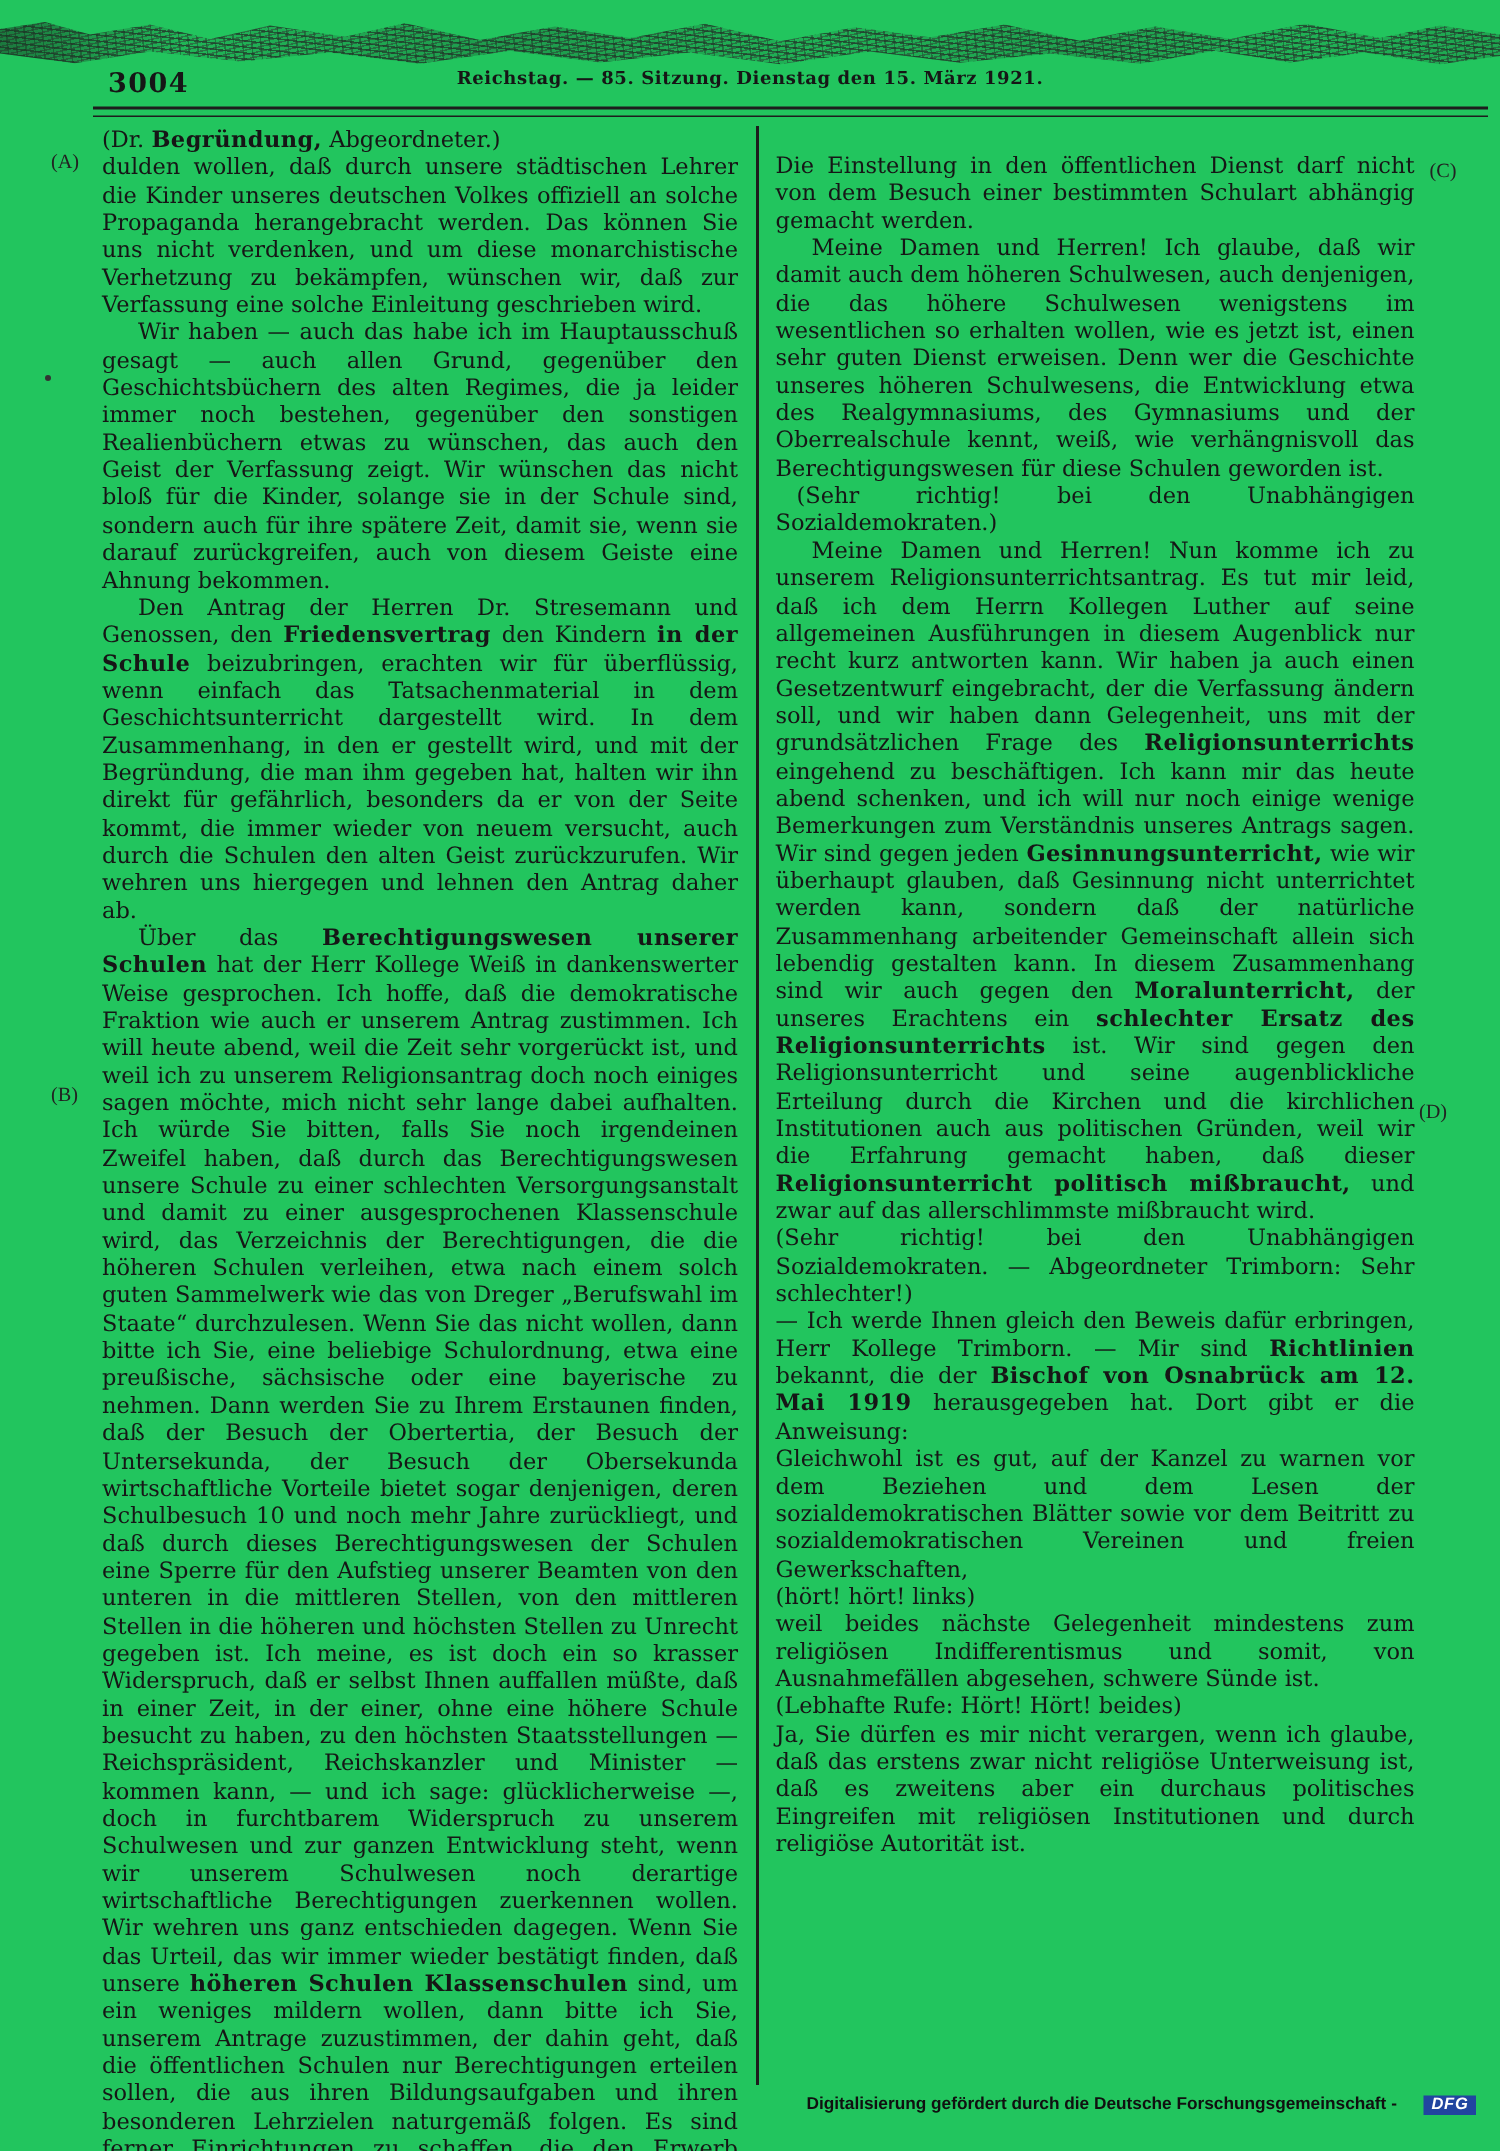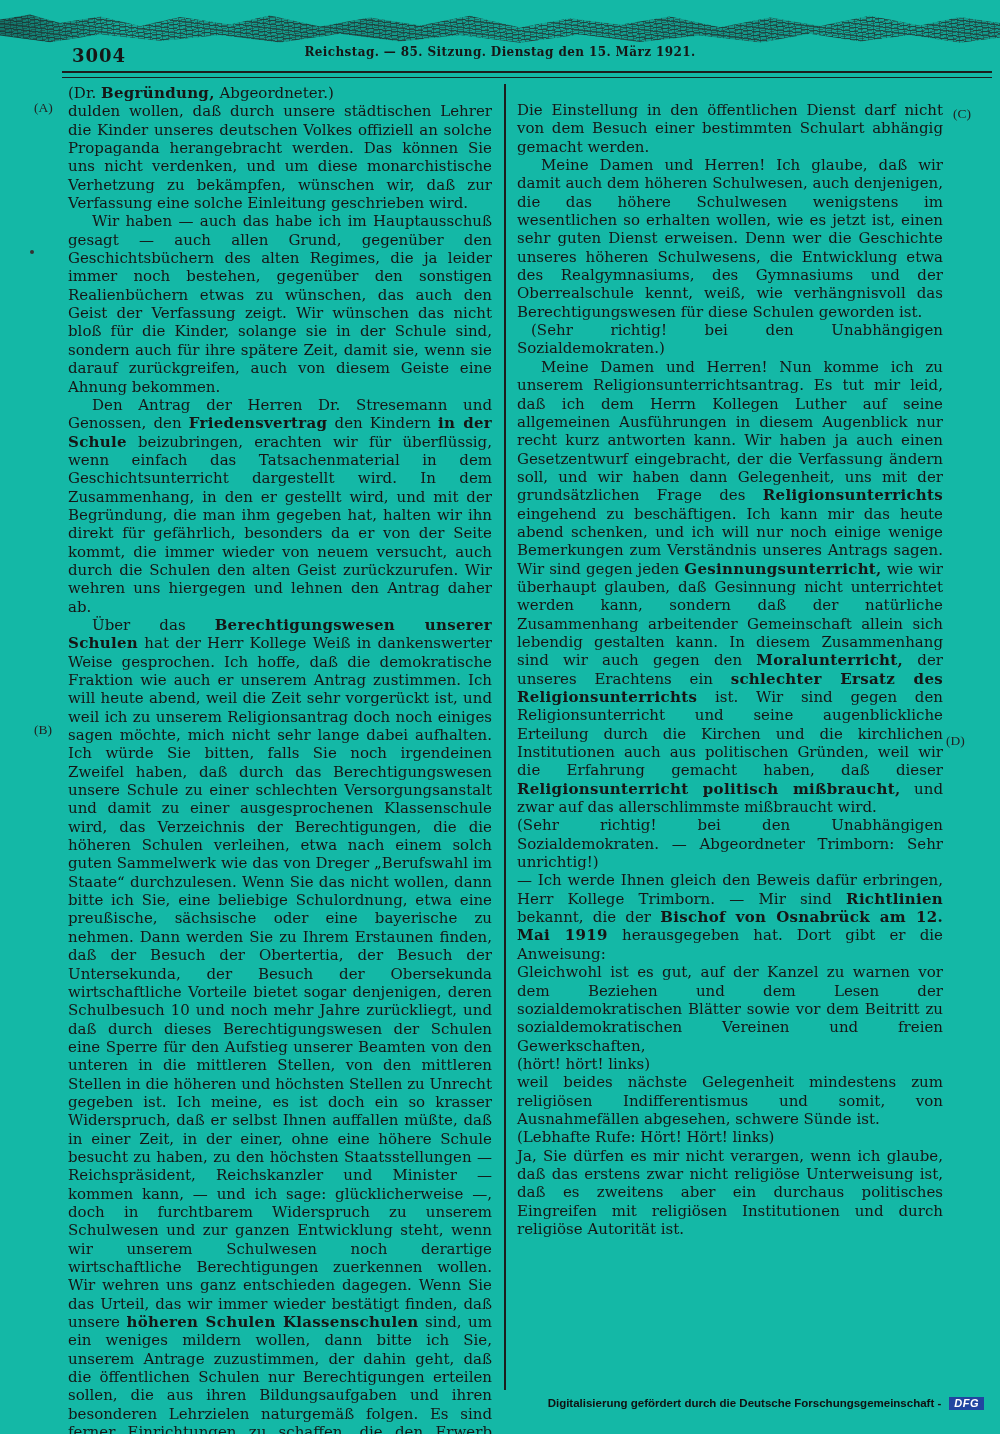--- a/index.html
+++ b/index.html
@@ -1,16 +1,16 @@
 <!DOCTYPE html>
 <html><head>
 <meta charset="utf-8">
 <style>
   html,body{margin:0;padding:0;background:#e8e8e6;}
-  #page{position:relative;width:1000px;height:1434px;background:#14b8a6;overflow:hidden;
+  #page{position:relative;width:1000px;height:1434px;background:#22c55e;overflow:hidden;
         font-family:"DejaVu Serif",serif;color:#161616;}
 
   
   .torn{position:absolute;left:0;top:14px;width:100%;height:30px;opacity:.85;
     background-image:
       linear-gradient(90deg, rgba(20,20,20,.50) 0%, rgba(20,20,20,.10) 12%, rgba(20,20,20,.28) 34%, rgba(20,20,20,.12) 55%, rgba(20,20,20,.25) 72%, rgba(20,20,20,.12) 88%, rgba(20,20,20,.22) 100%),
       repeating-linear-gradient(7deg, rgba(35,35,35,.75) 0 1px, transparent 1px 4px),
       repeating-linear-gradient(-13deg, rgba(55,55,55,.6) 0 1px, transparent 1px 3px),
       repeating-linear-gradient(84deg, rgba(25,25,25,.45) 0 1px, transparent 1px 6px);
     clip-path:polygon(0 18%,3% 2%,6% 30%,10% 8%,14% 40%,18% 10%,23% 35%,27% 5%,32% 42%,37% 12%,42% 38%,47% 6%,52% 45%,57% 14%,62% 36%,67% 8%,72% 44%,77% 12%,82% 40%,87% 6%,92% 38%,96% 10%,100% 30%,100% 78%,96% 96%,91% 70%,86% 92%,81% 66%,76% 95%,70% 72%,64% 93%,58% 68%,52% 96%,46% 70%,40% 92%,34% 66%,28% 95%,22% 70%,16% 90%,10% 68%,5% 94%,0 72%);}
@@ -35,21 +35,21 @@
   .marker{position:absolute;font-family:"Liberation Serif",serif;font-size:13.5px;color:#222;}
   .mk-a{left:34px;top:100px;}
   .mk-b{left:34px;top:722px;}
   .mk-c{left:953px;top:106px;}
   .mk-d{left:946px;top:733px;}
   .speck{position:absolute;left:30px;top:250px;width:4px;height:4px;background:#333;border-radius:50%;}
 
   .footer{position:absolute;right:16px;top:1397px;font-family:"Liberation Sans",sans-serif;
           font-size:11.5px;font-weight:bold;color:#101010;white-space:nowrap;}
   .dfg{display:inline-block;background:#2145a0;color:#ffffff;font-style:italic;font-weight:bold;
-       padding:0px 5px 1px 5px;margin-left:8px;font-size:11px;letter-spacing:.5px;vertical-align:baseline;}
+       padding:0px 5px 1px 5px;margin-left:18px;font-size:11px;letter-spacing:.5px;vertical-align:baseline;}
 </style>
 </head>
 <body>
 
 <div id="page">
   <div class="torn"></div>
 
   <div class="page-num">3004</div>
   <div class="header-title">Reichstag. — 85. Sitzung. Dienstag den 15. März 1921.</div>
   <div class="rule"></div>
@@ -66,25 +66,25 @@
       <p class="para">dulden wollen, daß durch unsere städtischen Lehrer die Kinder unseres deutschen Volkes offiziell an solche Propaganda herangebracht werden. Das können Sie uns nicht verdenken, und um diese monarchistische Verhetzung zu bekämpfen, wünschen wir, daß zur Verfassung eine solche Einleitung geschrieben wird.</p>
       <p class="para indent">Wir haben — auch das habe ich im Hauptausschuß gesagt — auch allen Grund, gegenüber den Geschichtsbüchern des alten Regimes, die ja leider immer noch bestehen, gegenüber den sonstigen Realienbüchern etwas zu wünschen, das auch den Geist der Verfassung zeigt. Wir wünschen das nicht bloß für die Kinder, solange sie in der Schule sind, sondern auch für ihre spätere Zeit, damit sie, wenn sie darauf zurückgreifen, auch von diesem Geiste eine Ahnung bekommen.</p>
       <p class="para indent">Den Antrag der Herren Dr. Stresemann und Genossen, den <b>Friedensvertrag</b> den Kindern <b>in der Schule</b> beizubringen, erachten wir für überflüssig, wenn einfach das Tatsachenmaterial in dem Geschichtsunterricht dargestellt wird. In dem Zusammenhang, in den er gestellt wird, und mit der Begründung, die man ihm gegeben hat, halten wir ihn direkt für gefährlich, besonders da er von der Seite kommt, die immer wieder von neuem versucht, auch durch die Schulen den alten Geist zurückzurufen. Wir wehren uns hiergegen und lehnen den Antrag daher ab.</p>
       <p class="para indent">Über das <b>Berechtigungswesen unserer Schulen</b> hat der Herr Kollege Weiß in dankenswerter Weise gesprochen. Ich hoffe, daß die demokratische Fraktion wie auch er unserem Antrag zustimmen. Ich will heute abend, weil die Zeit sehr vorgerückt ist, und weil ich zu unserem Religionsantrag doch noch einiges sagen möchte, mich nicht sehr lange dabei aufhalten. Ich würde Sie bitten, falls Sie noch irgendeinen Zweifel haben, daß durch das Berechtigungswesen unsere Schule zu einer schlechten Versorgungsanstalt und damit zu einer ausgesprochenen Klassenschule wird, das Verzeichnis der Berechtigungen, die die höheren Schulen verleihen, etwa nach einem solch guten Sammelwerk wie das von Dreger „Berufswahl im Staate“ durchzulesen. Wenn Sie das nicht wollen, dann bitte ich Sie, eine beliebige Schulordnung, etwa eine preußische, sächsische oder eine bayerische zu nehmen. Dann werden Sie zu Ihrem Erstaunen finden, daß der Besuch der Obertertia, der Besuch der Untersekunda, der Besuch der Obersekunda wirtschaftliche Vorteile bietet sogar denjenigen, deren Schulbesuch 10 und noch mehr Jahre zurückliegt, und daß durch dieses Berechtigungswesen der Schulen eine Sperre für den Aufstieg unserer Beamten von den unteren in die mittleren Stellen, von den mittleren Stellen in die höheren und höchsten Stellen zu Unrecht gegeben ist. Ich meine, es ist doch ein so krasser Widerspruch, daß er selbst Ihnen auffallen müßte, daß in einer Zeit, in der einer, ohne eine höhere Schule besucht zu haben, zu den höchsten Staatsstellungen — Reichspräsident, Reichskanzler und Minister — kommen kann, — und ich sage: glücklicherweise —, doch in furchtbarem Widerspruch zu unserem Schulwesen und zur ganzen Entwicklung steht, wenn wir unserem Schulwesen noch derartige wirtschaftliche Berechtigungen zuerkennen wollen. Wir wehren uns ganz entschieden dagegen. Wenn Sie das Urteil, das wir immer wieder bestätigt finden, daß unsere <b>höheren Schulen Klassenschulen</b> sind, um ein weniges mildern wollen, dann bitte ich Sie, unserem Antrage zuzustimmen, der dahin geht, daß die öffentlichen Schulen nur Berechtigungen erteilen sollen, die aus ihren Bildungsaufgaben und ihren besonderen Lehrzielen naturgemäß folgen. Es sind ferner Einrichtungen zu schaffen, die den Erwerb dieser Berechtigungen, also dieser aus den natürlichen Bildungsaufgaben folgenden Berechtigungen, auch denen ermöglichen, die in einem freien Bildungsgange die Lehrziele der betreffenden öffentlichen Schule erreicht haben.</p>
     </div>
   <div class="col col-right" id="col-right">
       <p class="para">Die Einstellung in den öffentlichen Dienst darf nicht von dem Besuch einer bestimmten Schulart abhängig gemacht werden.</p>
       <p class="para indent">Meine Damen und Herren! Ich glaube, daß wir damit auch dem höheren Schulwesen, auch denjenigen, die das höhere Schulwesen wenigstens im wesentlichen so erhalten wollen, wie es jetzt ist, einen sehr guten Dienst erweisen. Denn wer die Geschichte unseres höheren Schulwesens, die Entwicklung etwa des Realgymnasiums, des Gymnasiums und der Oberrealschule kennt, weiß, wie verhängnisvoll das Berechtigungswesen für diese Schulen geworden ist.</p>
       <p class="para inter">(Sehr richtig! bei den Unabhängigen Sozialdemokraten.)</p>
       <p class="para indent">Meine Damen und Herren! Nun komme ich zu unserem Religionsunterrichtsantrag. Es tut mir leid, daß ich dem Herrn Kollegen Luther auf seine allgemeinen Ausführungen in diesem Augenblick nur recht kurz antworten kann. Wir haben ja auch einen Gesetzentwurf eingebracht, der die Verfassung ändern soll, und wir haben dann Gelegenheit, uns mit der grundsätzlichen Frage des <b>Religionsunterrichts</b> eingehend zu beschäftigen. Ich kann mir das heute abend schenken, und ich will nur noch einige wenige Bemerkungen zum Verständnis unseres Antrags sagen. Wir sind gegen jeden <b>Gesinnungsunterricht,</b> wie wir überhaupt glauben, daß Gesinnung nicht unterrichtet werden kann, sondern daß der natürliche Zusammenhang arbeitender Gemeinschaft allein sich lebendig gestalten kann. In diesem Zusammenhang sind wir auch gegen den <b>Moralunterricht,</b> der unseres Erachtens ein <b>schlechter Ersatz des Religionsunterrichts</b> ist. Wir sind gegen den Religionsunterricht und seine augenblickliche Erteilung durch die Kirchen und die kirchlichen Institutionen auch aus politischen Gründen, weil wir die Erfahrung gemacht haben, daß dieser <b>Religionsunterricht politisch mißbraucht,</b> und zwar auf das allerschlimmste mißbraucht wird.</p>
-      <p class="para center">(Sehr richtig! bei den Unabhängigen Sozialdemokraten. — Abgeordneter Trimborn: Sehr unrichtig!)</p>
+      <p class="para center">(Sehr richtig! bei den Unabhängigen Sozialdemokraten. — Abgeordneter Trimborn: Sehr schlechter!)</p>
       <p class="para">— Ich werde Ihnen gleich den Beweis dafür erbringen, Herr Kollege Trimborn. — Mir sind <b>Richtlinien</b> bekannt, die der <b>Bischof von Osnabrück am 12. Mai 1919</b> herausgegeben hat. Dort gibt er die Anweisung:</p>
       <p class="para quote">Gleichwohl ist es gut, auf der Kanzel zu warnen vor dem Beziehen und dem Lesen der sozialdemokratischen Blätter sowie vor dem Beitritt zu sozialdemokratischen Vereinen und freien Gewerkschaften,</p>
       <p class="para qcenter">(hört! hört! links)</p>
       <p class="para quote">weil beides nächste Gelegenheit mindestens zum religiösen Indifferentismus und somit, von Ausnahmefällen abgesehen, schwere Sünde ist.</p>
-      <p class="para quote">(Lebhafte Rufe: Hört! Hört! links)</p>
+      <p class="para quote">(Lebhafte Rufe: Hört! Hört! beides)</p>
       <p class="para">Ja, Sie dürfen es mir nicht verargen, wenn ich glaube, daß das erstens zwar nicht religiöse Unterweisung ist, daß es zweitens aber ein durchaus politisches Eingreifen mit religiösen Institutionen und durch religiöse Autorität ist.</p>
     </div>
 
   <div class="footer">
     <span>Digitalisierung gefördert durch die Deutsche Forschungsgemeinschaft -</span><span class="dfg" style="background: rgb(33, 69, 160);">DFG</span>
   </div>
 </div>
 
 </body></html>

